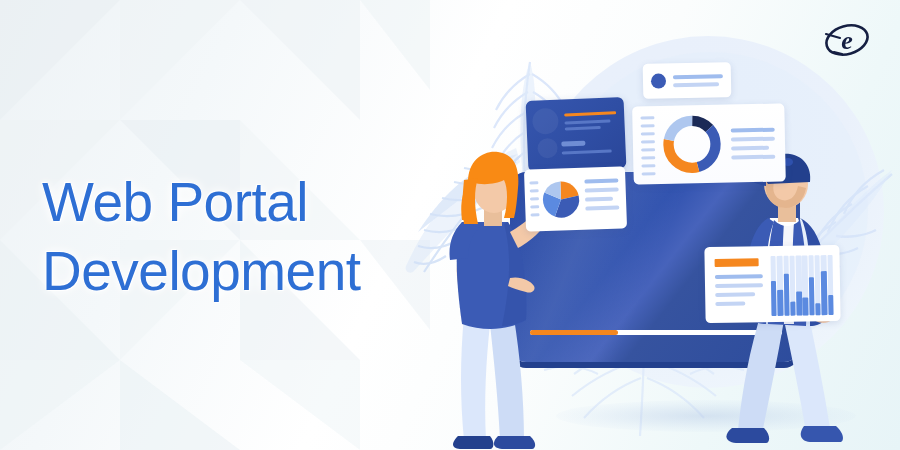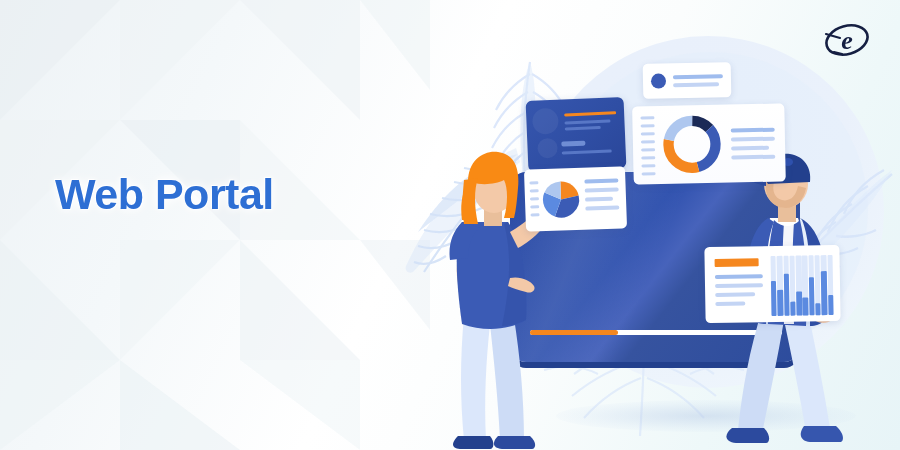--- a/index.html
+++ b/index.html
@@ -20,22 +20,22 @@
     background:radial-gradient(circle at 38% 30%, #e8effb 0%, #eaf1fb 55%, #eef5fc 78%, rgba(238,245,252,0) 100%);
   }
   .big-circle-2{
     position:absolute;left:552px;top:52px;width:316px;height:316px;border-radius:50%;
     background:rgba(228,238,252,.55);
   }
   
   .frond{position:absolute;opacity:.85;}
   
   .headline{
-    position:absolute;left:55px;top:168px;
-    font-size:43px;line-height:1.25;font-weight:bold;letter-spacing:-.5px;
+    position:absolute;left:42px;top:168px;
+    font-size:55px;line-height:1.25;font-weight:normal;letter-spacing:-.5px;
     color:#2e6fd4;
     text-shadow:0 0 8px #ffffff, 0 0 14px #ffffff, 1px 1px 0 #ffffff, -1px -1px 0 #ffffff;
     white-space:nowrap;
   }
   .headline span{display:block;}
   
   .logo{position:absolute;right:26px;top:16px;width:54px;height:48px;}
   
   .tablet{
     position:absolute;left:510px;top:172px;width:290px;height:190px;
@@ -335,20 +335,21 @@
         <div style="position: absolute; left: 70.98%; width: 8.74%; bottom: 0px; height: 20%; background: rgb(91, 138, 224); border-radius: 1px;"></div>
         <div style="position: absolute; left: 81.12%; width: 8.74%; bottom: 0px; height: 100%; background: rgb(221, 232, 251); border-radius: 1px;"></div>
         <div style="position: absolute; left: 81.12%; width: 8.74%; bottom: 0px; height: 74%; background: rgb(91, 138, 224); border-radius: 1px;"></div>
         <div style="position: absolute; left: 91.26%; width: 8.74%; bottom: 0px; height: 100%; background: rgb(221, 232, 251); border-radius: 1px;"></div>
         <div style="position: absolute; left: 91.26%; width: 8.74%; bottom: 0px; height: 34%; background: rgb(91, 138, 224); border-radius: 1px;"></div>
       </div>
   </div>
 
   <div class="headline">
     <span>Web Portal</span>
+    <span>Development</span>
   </div>
 
   <svg class="logo" viewBox="0 0 54 48">
     <ellipse cx="27" cy="24" rx="21" ry="14" fill="none" stroke="#151f42" stroke-width="2.6" transform="rotate(-16 27 24)"></ellipse>
     <path d="M6,18 L20,22" stroke="#151f42" stroke-width="2.2" fill="none" stroke-linecap="round"></path>
     <path d="M14,36 L22,38" stroke="#151f42" stroke-width="2.2" fill="none" stroke-linecap="round"></path>
     <text x="27" y="33" text-anchor="middle" font-family="'Liberation Serif', serif" font-size="26" font-style="italic" font-weight="bold" fill="#151f42">e</text>
   </svg>
 
 </div>

